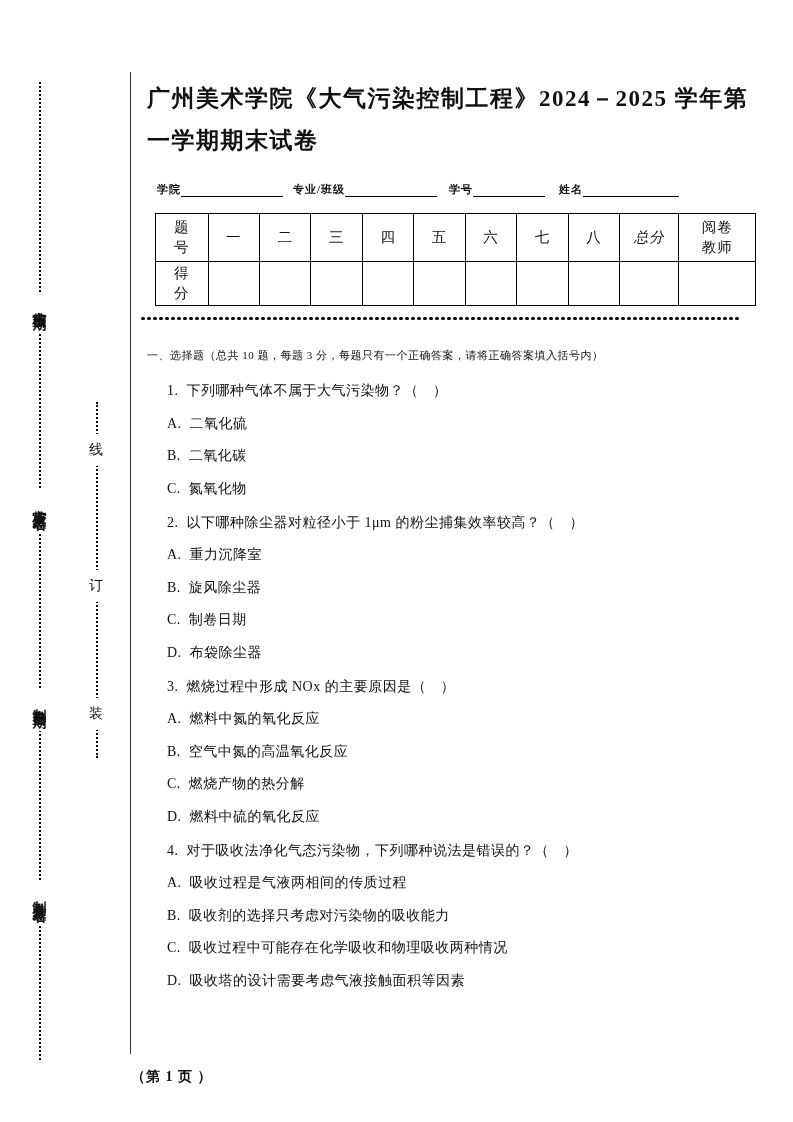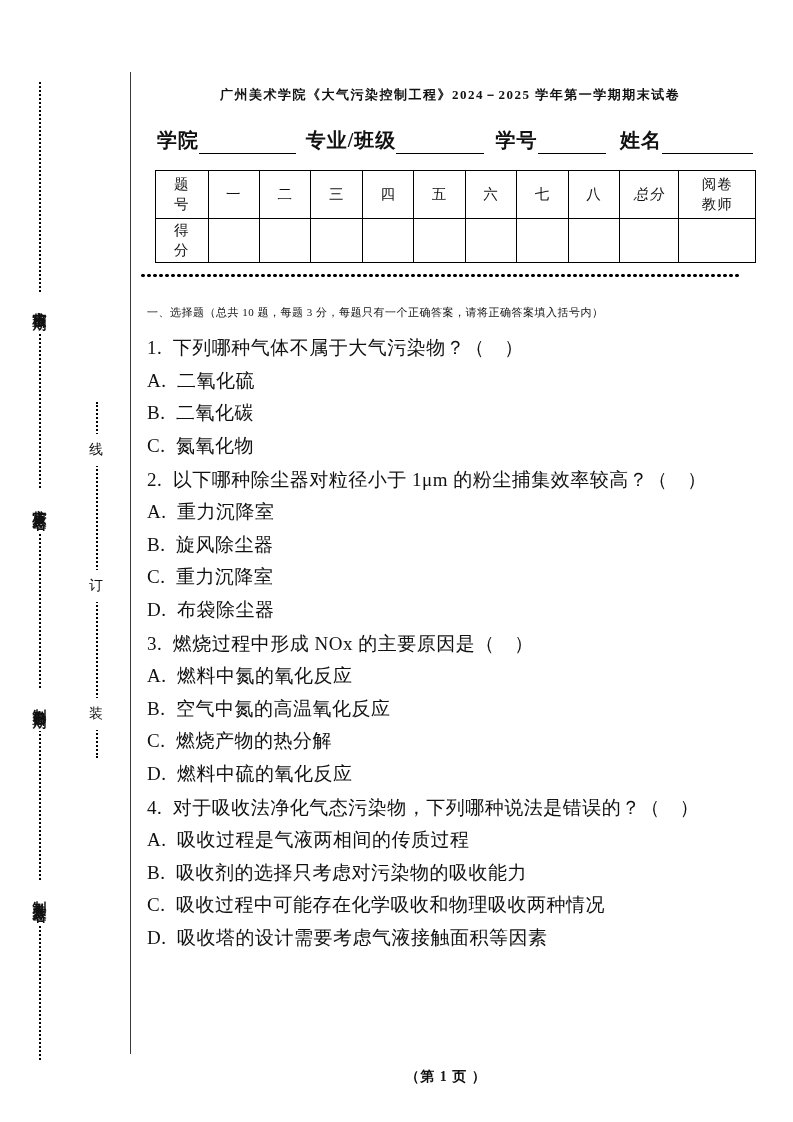--- a/index.html
+++ b/index.html
@@ -36,26 +36,26 @@
   .bind-char.c2 { top:168px; }
   .bind-char.c3 { top:296px; }
 
   
   .content-rule { position:absolute; left:130px; top:72px; height:982px; width:0; border-left:1px solid #3a3a3a; }
 
   
   .content { position:absolute; left:131px; top:70px; width:630px; padding:0 8px 0 16px; }
 
   .exam-title {
-    font-size:13px; font-weight:bold; text-align:center;
-    line-height:33px; letter-spacing:1.5px; margin-top:8px;
+    font-size:23px; font-weight:bold; 
+    line-height:42px; letter-spacing:1.5px; margin-top:8px;
     white-space:pre-wrap;
   }
 
-  .form-line { display:flex; align-items:flex-end; margin-top:16px; padding-left:10px; font-size:20px; font-weight:bold; letter-spacing:1px; }
+  .form-line { display:flex; align-items:flex-end; margin-top:16px; padding-left:10px; font-size:11px; font-weight:bold; letter-spacing:1px; }
   .form-label { white-space:nowrap; }
   .form-blank { border-bottom:1px solid #000; height:19px; display:inline-block; }
   .fb1 { width:102px; margin-right:10px; }
   .fb2 { width:92px;  margin-right:12px; }
   .fb3 { width:72px;  margin-right:14px; }
   .fb4 { width:96px; }
 
   table.score-table { border-collapse:collapse; margin-top:16px; margin-left:8px; width:601px; table-layout:fixed; }
   table.score-table td { border:1px solid #000; text-align:center; vertical-align:middle; font-size:14.5px; letter-spacing:1px; padding:2px; }
   table.score-table tr.r1 td { height:48px; }
@@ -72,26 +72,26 @@
     background-image:radial-gradient(circle at 2px 2.5px, #000 1.6px, transparent 2px);
     background-size:6px 5px; background-repeat:repeat-x;
   }
 
   .section-heading {
     margin-top:22px; font-size:11px; line-height:24px;
     letter-spacing:0.5px; white-space:pre-wrap;
   }
 
   .questions { margin-top:8px; }
-  .line { font-size:19px; line-height:21px; margin-top:11.5px; letter-spacing:0.5px; white-space:pre-wrap; }
+  .line { font-size:14px; line-height:21px; margin-top:11.5px; letter-spacing:0.5px; white-space:pre-wrap;margin-left:20px; }
   .stem { margin-top:13px; }
 
   .page-footer {
     position:absolute; left:131px; top:1068px; width:630px;
-    text-align:center; font-size:14px; font-weight:bold; letter-spacing:1px;
+    text-align:left; font-size:14px; font-weight:bold; letter-spacing:1px;
   }
 </style>
 </head>
 <body>
 
 <div class="page">
 
   <div class="sig-col">
     <div class="dotline"></div>
     <span class="sig-label l1">审核日期:</span>
@@ -162,21 +162,21 @@
     <div class="questions">
 
       <p class="line stem">1.  下列哪种气体不属于大气污染物？（　）</p>
       <p class="line">A.  二氧化硫</p>
       <p class="line">B.  二氧化碳</p>
       <p class="line">C.  氮氧化物</p>
 
       <p class="line stem">2.  以下哪种除尘器对粒径小于 1μm 的粉尘捕集效率较高？（　）</p>
       <p class="line">A.  重力沉降室</p>
       <p class="line">B.  旋风除尘器</p>
-      <p class="line">C.  重力沉降室</p>
+      <p class="line">C.  制卷日期</p>
       <p class="line">D.  布袋除尘器</p>
 
       <p class="line stem">3.  燃烧过程中形成 NOx 的主要原因是（　）</p>
       <p class="line">A.  燃料中氮的氧化反应</p>
       <p class="line">B.  空气中氮的高温氧化反应</p>
       <p class="line">C.  燃烧产物的热分解</p>
       <p class="line">D.  燃料中硫的氧化反应</p>
 
       <p class="line stem">4.  对于吸收法净化气态污染物，下列哪种说法是错误的？（　）</p>
       <p class="line">A.  吸收过程是气液两相间的传质过程</p>

